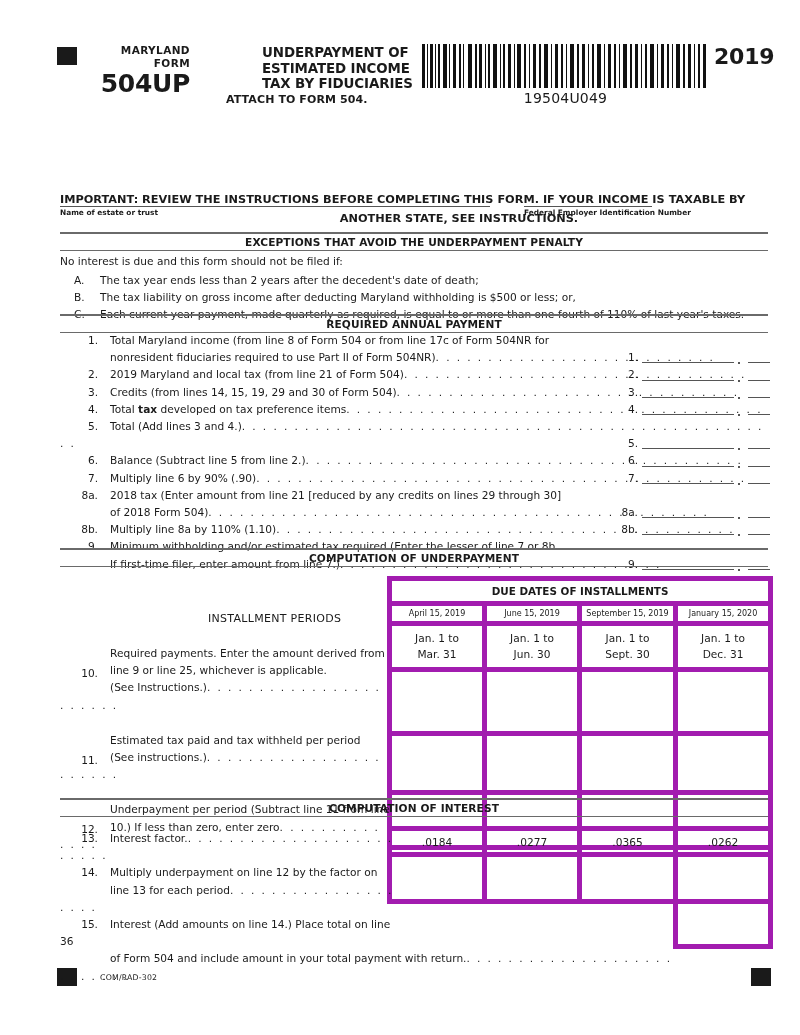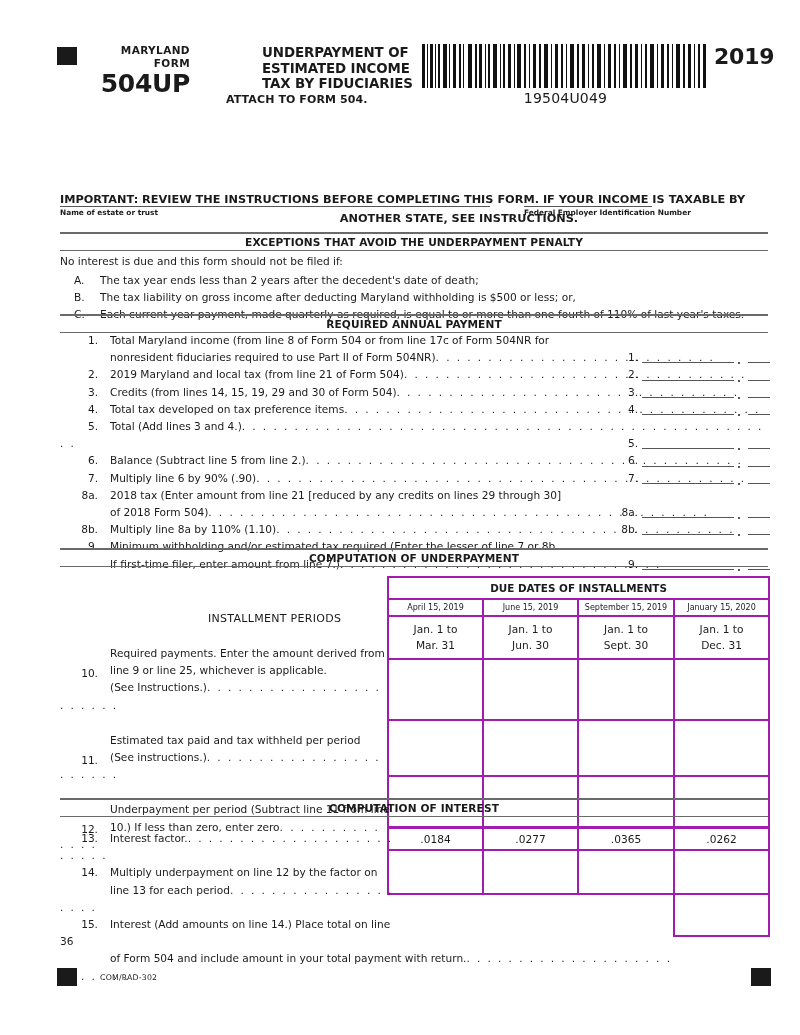--- a/index.html
+++ b/index.html
@@ -176,21 +176,21 @@
     line-height: 17.2px;
     min-height: 17.2px;
   }
   .rap-num {
     position: absolute;
     left: 0; top: 0;
     width: 38px;
     text-align: right;
   }
   .rap-txt { padding-left: 50px; }
-  .rap-txt b { font-weight: normal; }
+  .rap-txt b { font-weight: bold; }
   .leader { letter-spacing: 1.9px; }
 
   
   .money {
     position: absolute;
     right: 0;
     bottom: 1px;
     width: 128px;
     height: 13px;
   }
@@ -226,21 +226,21 @@
     font-size: 11px;
     letter-spacing: .3px;
     margin-left: 44px;
   }
   table.grid {
     position: absolute;
     border-collapse: collapse;
     table-layout: fixed;
   }
   table.grid td, table.grid th {
-    border: 2px solid #a21caf;
+    border: 5px solid #a21caf;
     padding: 0;
     text-align: center;
     font-weight: normal;
   }
   .inst-table {
     left: 373px; top: 576px;
     width: 381px;
   }
   .inst-table .hdr-due {
     font-weight: bold;

